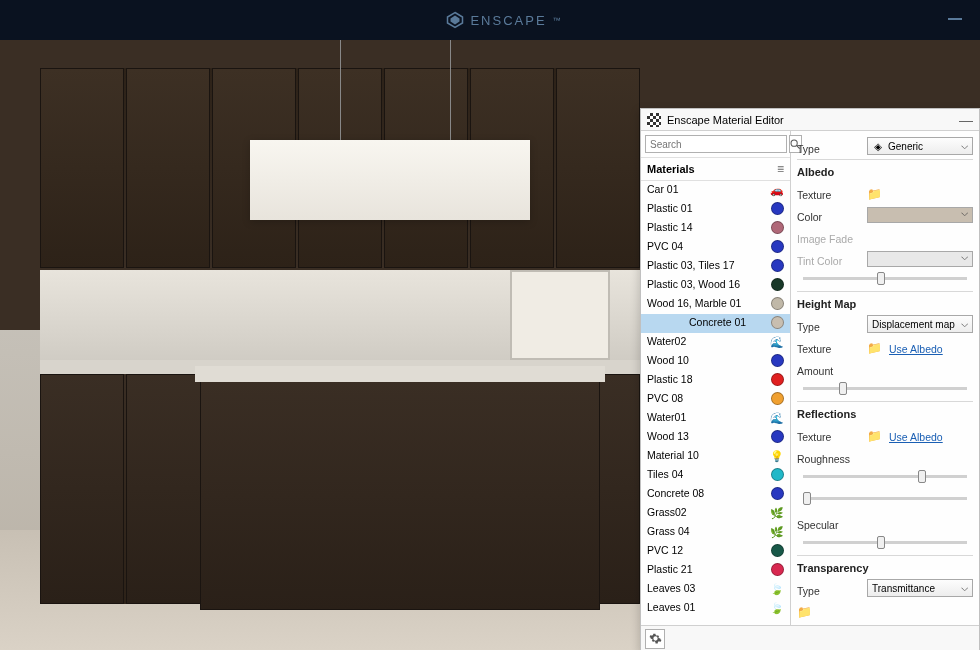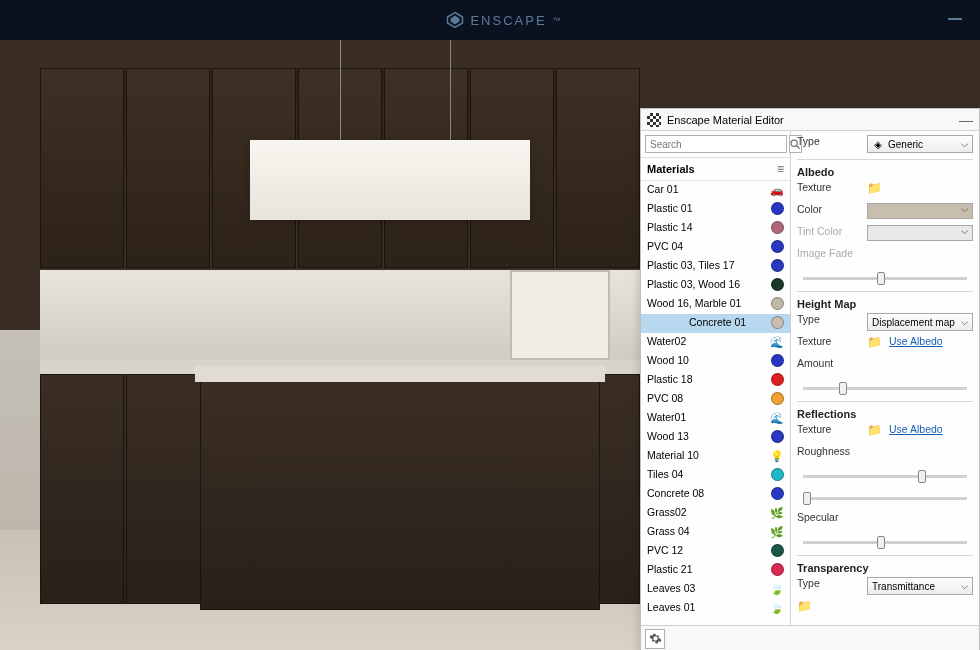--- a/index.html
+++ b/index.html
@@ -43,21 +43,21 @@
 .materials-header { display: flex; align-items: center; justify-content: space-between; padding: 4px 6px; font-weight: bold; font-size: 11px; border-bottom: 1px solid #e0e0e0; }
 .menu-icon { font-size: 12px; color: #666; }
 .mat-list { flex: 1; overflow-y: auto; }
 .mat-item { display: flex; align-items: flex-start; justify-content: space-between; padding: 2px 6px; height: 19px; cursor: pointer; }
 .mat-item.selected { background: #b8d8f0; padding-left: 48px; }
 .mat-name { font-size: 10.5px; white-space: nowrap; overflow: hidden; text-overflow: ellipsis; }
 .mat-swatch { width: 13px; height: 13px; border-radius: 50%; border: 1px solid rgba(0,0,0,0.3); flex-shrink: 0; }
 .mat-icon { width: 14px; height: 14px; flex-shrink: 0; display: flex; align-items: center; justify-content: center; font-size: 11px; }
 
 .right-col { flex: 1; overflow-y: auto; padding: 4px 6px; }
-.prop-row { display: flex; align-items: flex-start; height: 20px; gap: 6px; margin-bottom: 2px; }
+.prop-row { display: flex; align-items: flex-end; height: 20px; gap: 6px; margin-bottom: 2px; }
 .prop-label { width: 64px; font-size: 10.5px; color: #333; }
 .prop-label.disabled { color: #aaa; }
 .section-header { font-weight: bold; font-size: 11px; margin: 6px 0 3px 0; color: #222; }
 .divider { height: 1px; background: #d8d8d8; margin: 4px 0; }
 .dropdown { flex: 1; height: 18px; border: 1px solid #a8a8a8; background: linear-gradient(#fdfdfd, #ededed); display: flex; align-items: center; padding: 0 4px; font-size: 10px; position: relative; }
 .dropdown::after { content: "⌵"; position: absolute; right: 4px; font-size: 9px; color: #444; }
 .dropdown .dd-icon { width: 12px; height: 12px; margin-right: 4px; display: inline-flex; align-items: center; justify-content: center; }
 .color-swatch-input { flex: 1; height: 16px; border: 1px solid #a8a8a8; background: #c8beb0; position: relative; }
 .color-swatch-input::after { content: "⌵"; position: absolute; right: 4px; top: 0; font-size: 9px; color: #444; }
 .color-swatch-input.disabled { background: #e8e8e8; }
@@ -247,25 +247,25 @@
       <div class="section-header">Albedo</div>
       <div class="prop-row">
         <span class="prop-label">Texture</span>
         <span class="folder-icon">📁</span>
       </div>
       <div class="prop-row">
         <span class="prop-label">Color</span>
         <div class="color-swatch-input"></div>
       </div>
       <div class="prop-row">
+        <span class="prop-label disabled">Image Fade</span>
+      </div>
+      <div class="prop-row">
         <span class="prop-label disabled">Tint Color</span>
         <div class="color-swatch-input disabled"></div>
-      </div>
-      <div class="prop-row">
-        <span class="prop-label disabled">Image Fade</span>
       </div>
       <div class="slider-row">
         <div class="slider-track">
             <div class="slider-thumb" style="left:45%"></div>
           </div>
       </div>
       <div class="divider"></div>
 
       <div class="section-header">Height Map</div>
       <div class="prop-row">

